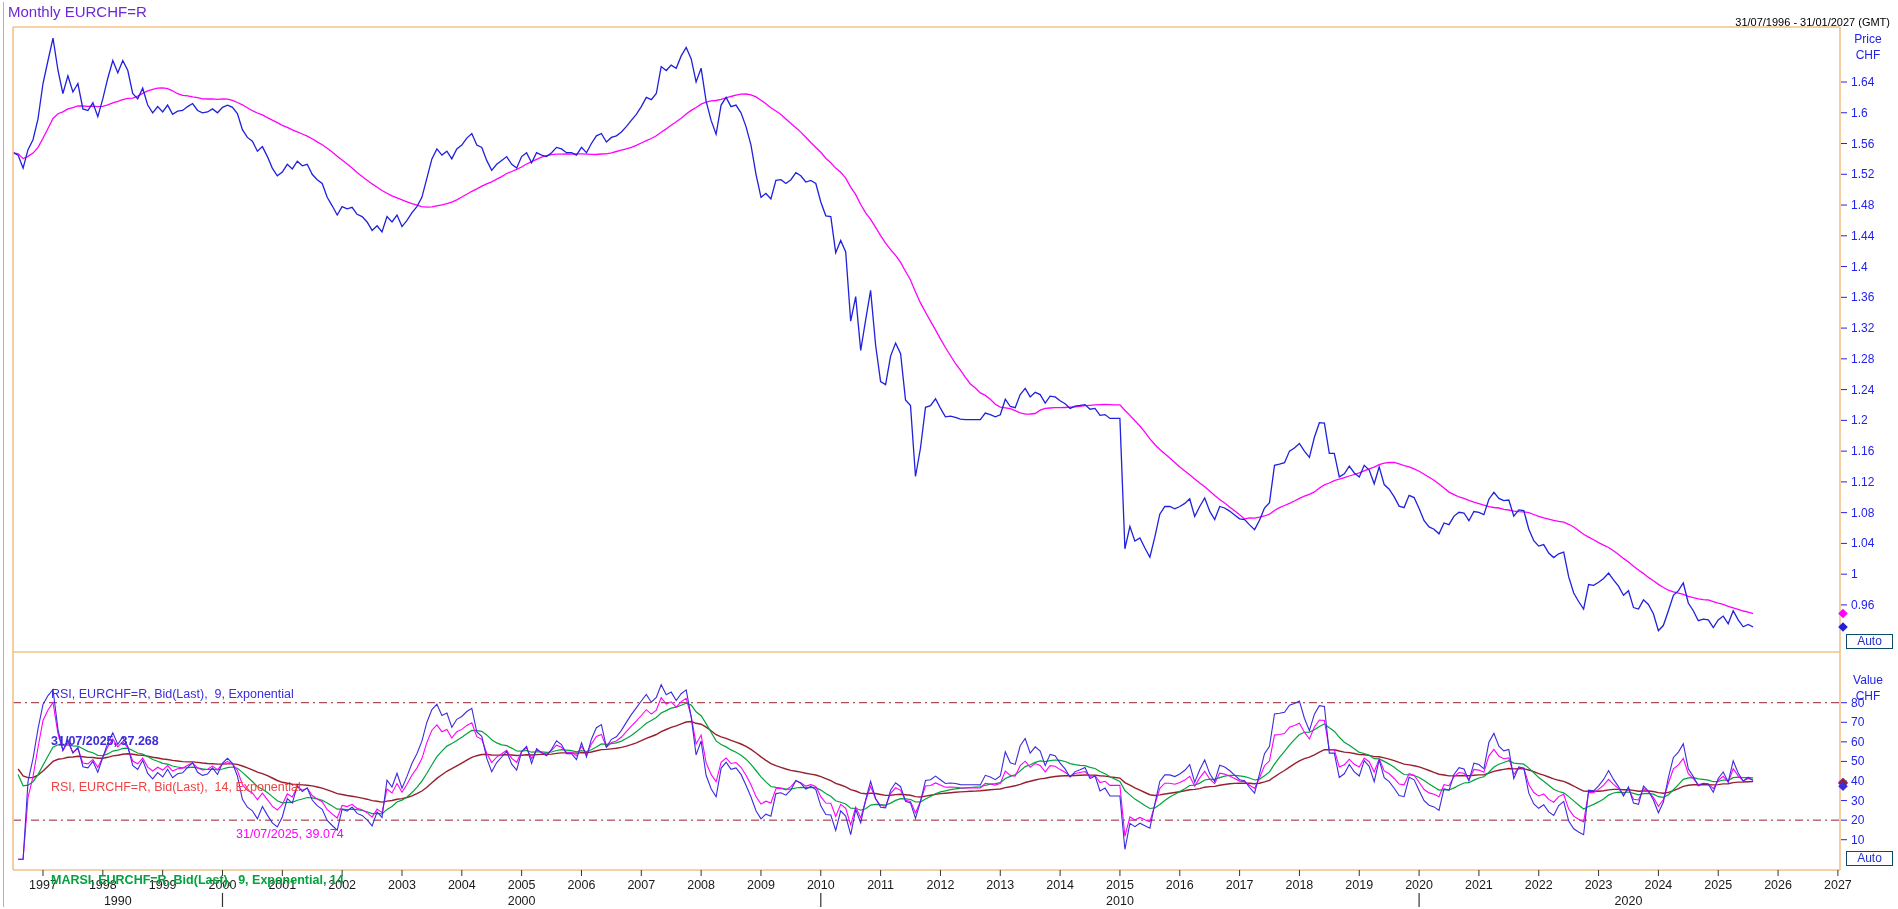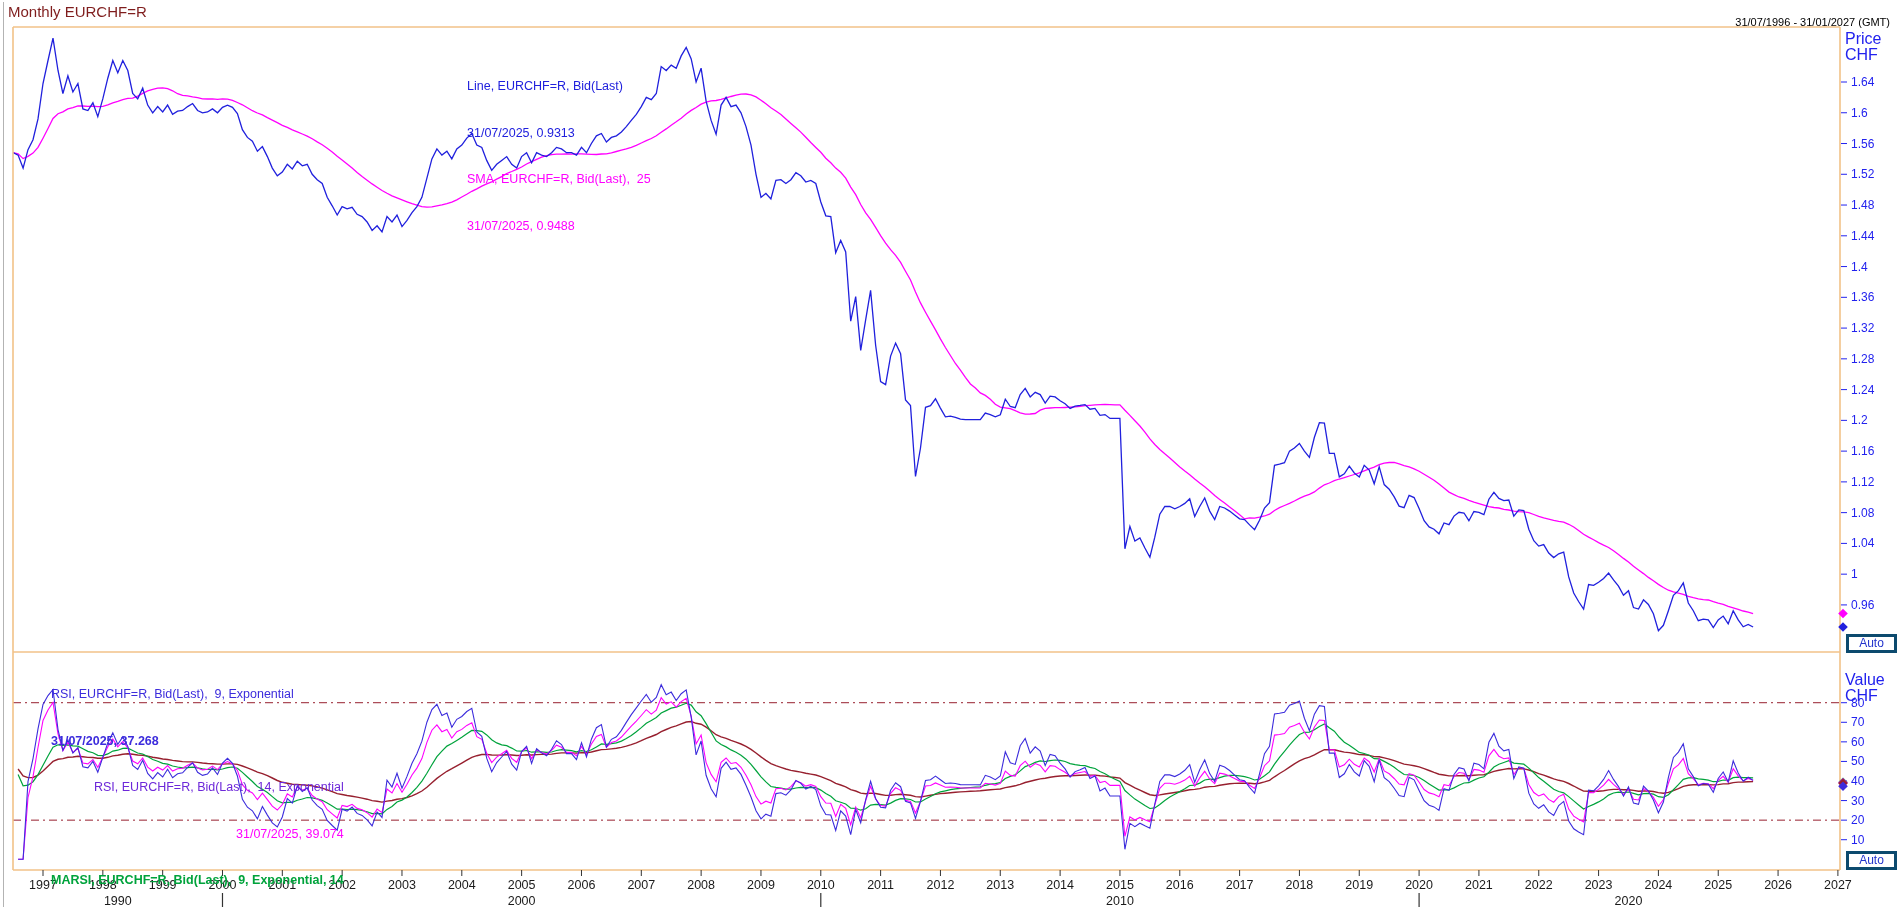--- a/index.html
+++ b/index.html
@@ -1,23 +1,23 @@
 <!DOCTYPE html>
 <html><head>
 <meta charset="utf-8">
 <style>
   html,body{margin:0;padding:0;background:#fff;}
   #screen{position:relative;width:1898px;height:909px;background:#fff;overflow:hidden;
           font-family:"Liberation Sans","DejaVu Sans",sans-serif;}
   #chart-svg{position:absolute;left:0;top:0;}
-  .win-title{position:absolute;left:8px;top:3px;font-size:15px;color:#7f1d1d;white-space:pre;}
+  .win-title{position:absolute;left:8px;top:3px;font-size:15px;color:#6d28d9;white-space:pre;}
   .range-label{position:absolute;right:8px;top:16px;font-size:11px;color:#000;white-space:pre;}
   .legend{position:absolute;font-size:12.5px;line-height:15.5px;white-space:pre;}
-  .axis-title{position:absolute;left:1845px;width:46px;font-size:16px;line-height:16px;white-space:pre;}
-  .auto-btn{position:absolute;left:1846px;width:45px;height:13px;border:3px solid #0c4a6e;color:#2233cc;
+  .axis-title{position:absolute;left:1845px;width:46px;text-align:center;font-size:12px;line-height:16px;white-space:pre;}
+  .auto-btn{position:absolute;left:1846px;width:45px;height:13px;border:1px solid #0c4a6e;color:#2233cc;
             font-size:12px;line-height:13px;text-align:center;background:#fff;cursor:pointer;}
 </style>
 </head>
 <body>
 
 <div id="screen">
   <svg id="chart-svg" width="1898" height="909">
       <defs>
         <clipPath id="clipMain">
           <rect x="13" y="27" width="1827" height="625"></rect>
@@ -167,31 +167,25 @@
       <rect x="-3.4" y="-3.4" width="6.8" height="6.8" fill="#ff00ff" transform="translate(1843,782.8) rotate(45)"></rect>
       <rect x="-3.4" y="-3.4" width="6.8" height="6.8" fill="#97202f" transform="translate(1843,783.3) rotate(45)"></rect>
       <rect x="-3.4" y="-3.4" width="6.8" height="6.8" fill="#3c2cdc" transform="translate(1843,786.3) rotate(45)"></rect>
       <rect x="13" y="27" width="1827" height="625" fill="transparent"></rect>
       <rect x="13" y="652" width="1827" height="218" fill="transparent"></rect>
     </svg>
 
   <div class="win-title">Monthly EURCHF=R</div>
   <div class="range-label">31/07/1996 - 31/01/2027 (GMT)</div>
 
-  <div class="legend" id="main-legend" style="left:467px;top:48px;">
-    <div style="color: rgb(32, 32, 221);">Line, EURCHF=R, Bid(Last)</div>
-    <div style="color: rgb(32, 32, 221);">31/07/2025, 0.9313</div>
-    <div style="color: rgb(255, 0, 255);">SMA, EURCHF=R, Bid(Last),  25</div>
-    <div style="color: rgb(255, 0, 255);">31/07/2025, 0.9488</div>
-  </div>
 
   <div class="legend" id="rsi-legend" style="left:51px;top:656px;">
     <div style="color: rgb(60, 44, 220);">RSI, EURCHF=R, Bid(Last),  9, Exponential</div>
     <div style="color: rgb(60, 44, 220); font-weight: bold;">31/07/2025, 37.268</div>
-    <div style="color: #6d28d9; text-align: right;">RSI, EURCHF=R, Bid(Last),  14, Exponential</div>
+    <div style="color: #ef4444;">RSI, EURCHF=R, Bid(Last),  14, Exponential</div>
     <div style="color: rgb(255, 0, 255); text-align: right;">31/07/2025, 39.074</div>
     <div style="color: rgb(0, 163, 60); font-weight: bold;">MARSI, EURCHF=R, Bid(Last),  9, Exponential, 14</div>
     
     
     
   </div>
 
   <div class="axis-title" style="top: 31px; color: rgb(34, 34, 238);"><span>Price</span><br><span>CHF</span></div>
   <div class="axis-title" style="top: 672px; color: rgb(34, 34, 238);"><span>Value</span><br><span>CHF</span></div>
 

